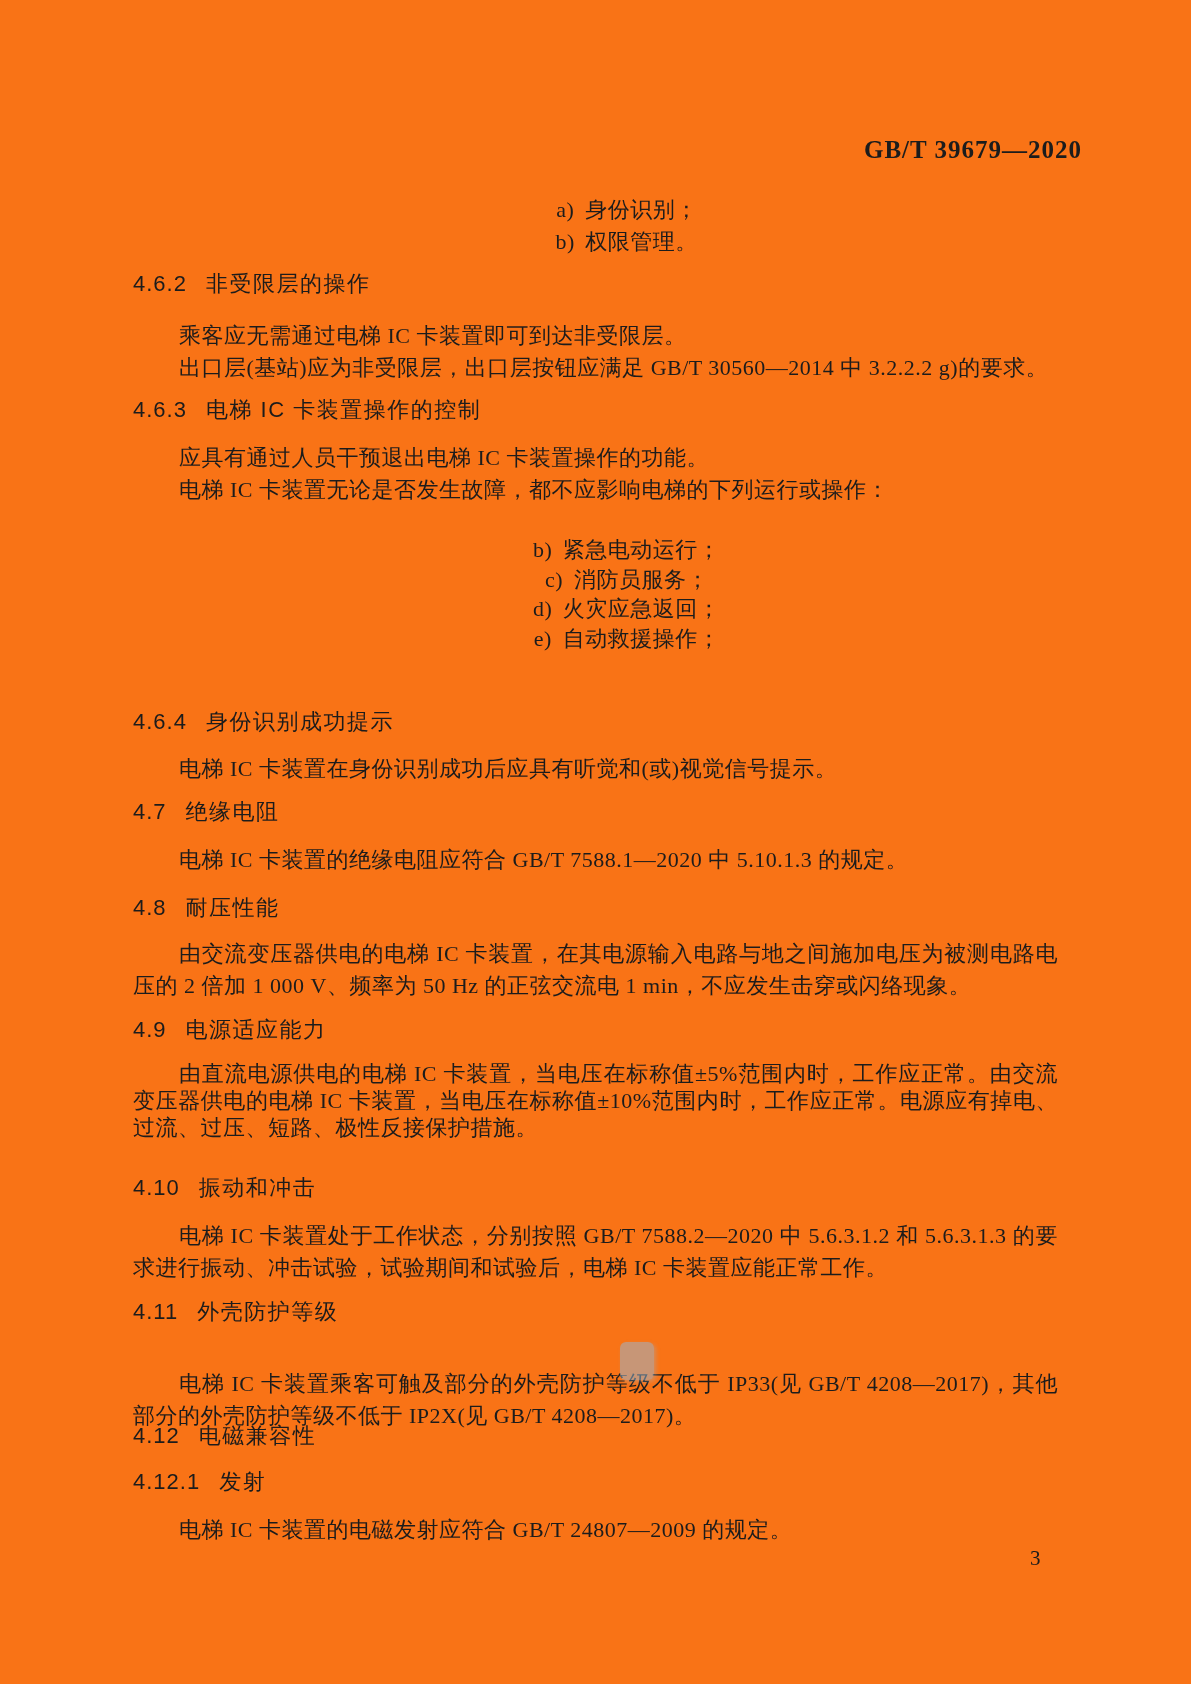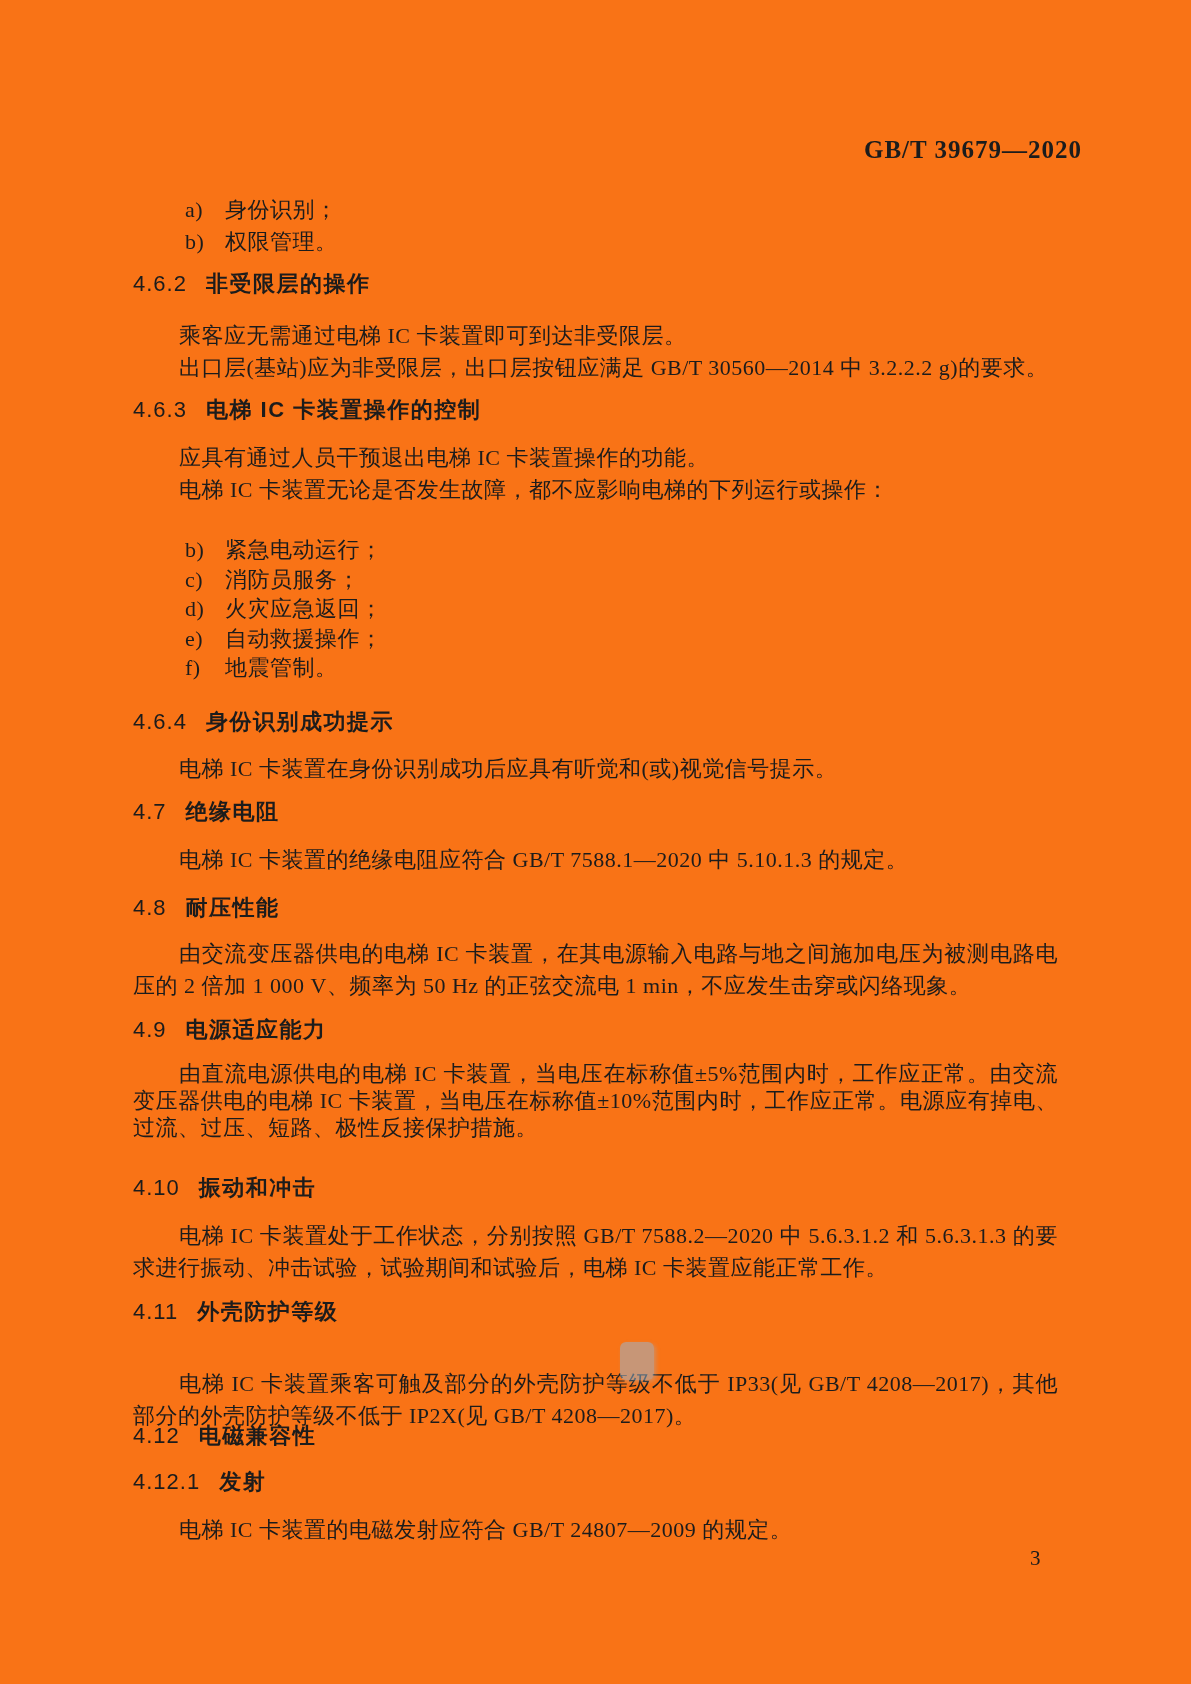--- a/index.html
+++ b/index.html
@@ -23,36 +23,37 @@
     left:133px;width:925px;
     font-size:22px;line-height:32px;
     text-align:justify;
     letter-spacing:.5px;
   }
   .indent{text-indent:46px;}
   .list-row{
     left:185px;width:873px;
     font-size:22px;line-height:28px;
     letter-spacing:.5px;
+    text-align:center;
   }
   .list-marker{display:inline-block;width:40px;}
   .heading{
     left:133px;width:925px;
     font-size:22px;line-height:28px;
     white-space:nowrap;
   }
   .heading .h-num{
     font-family:Liberation Sans, sans-serif;
     font-weight:400;
     margin-right:19px;
     letter-spacing:1px;
   }
   .heading .h-title{
     font-family:"Liberation Sans","DejaVu Sans",sans-serif;
-    font-weight:700;
+    font-weight:400;
     letter-spacing:1.5px;
   }
   .page-num{
     font-size:21px;
     font-family:"Liberation Serif","DejaVu Serif",serif;
   }
   .watermark{
     left:620px;top:1342px;width:34px;height:38px;
     background:rgba(150,185,215,.5);
     border-radius:6px;
@@ -90,23 +91,20 @@
   </div>
   <div class="abs list-row" style="top:566px">
     <span class="list-marker">c)</span><span>消防员服务；</span>
   </div>
   <div class="abs list-row" style="top:595px">
     <span class="list-marker">d)</span><span>火灾应急返回；</span>
   </div>
   <div class="abs list-row" style="top:625px">
     <span class="list-marker">e)</span><span>自动救援操作；</span>
   </div>
-  <div class="abs list-row" style="top:654px">
-    <span class="list-marker">f)</span><span>地震管制。</span>
-  </div>
 
   <div class="abs heading" style="top:708px">
     <span class="h-num">4.6.4</span><span class="h-title">身份识别成功提示</span>
   </div>
   <div class="abs body-text indent" style="top:753px">电梯 IC 卡装置在身份识别成功后应具有听觉和(或)视觉信号提示。</div>
 
   <div class="abs heading" style="top:798px">
     <span class="h-num">4.7</span><span class="h-title">绝缘电阻</span>
   </div>
   <div class="abs body-text indent" style="top:844px">电梯 IC 卡装置的绝缘电阻应符合 GB/T 7588.1—2020 中 5.10.1.3 的规定。</div>

